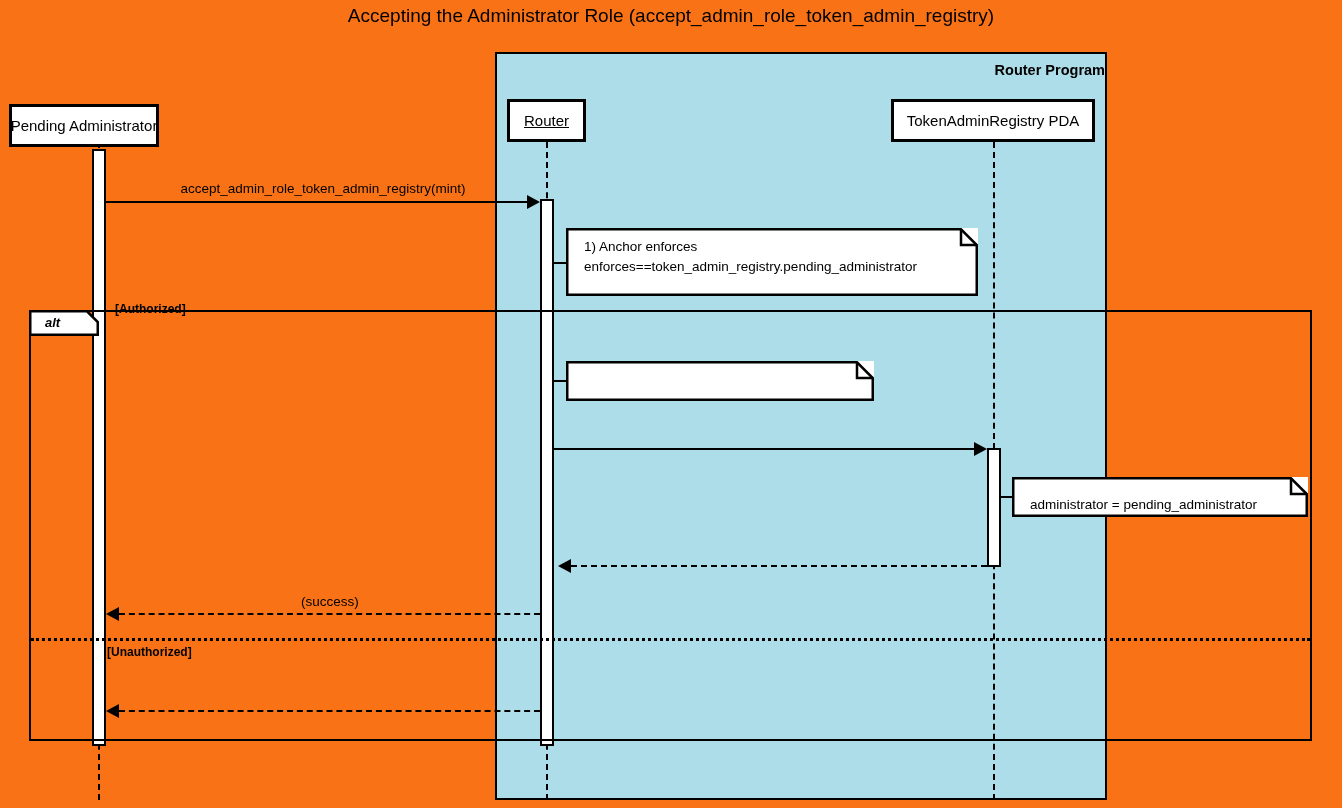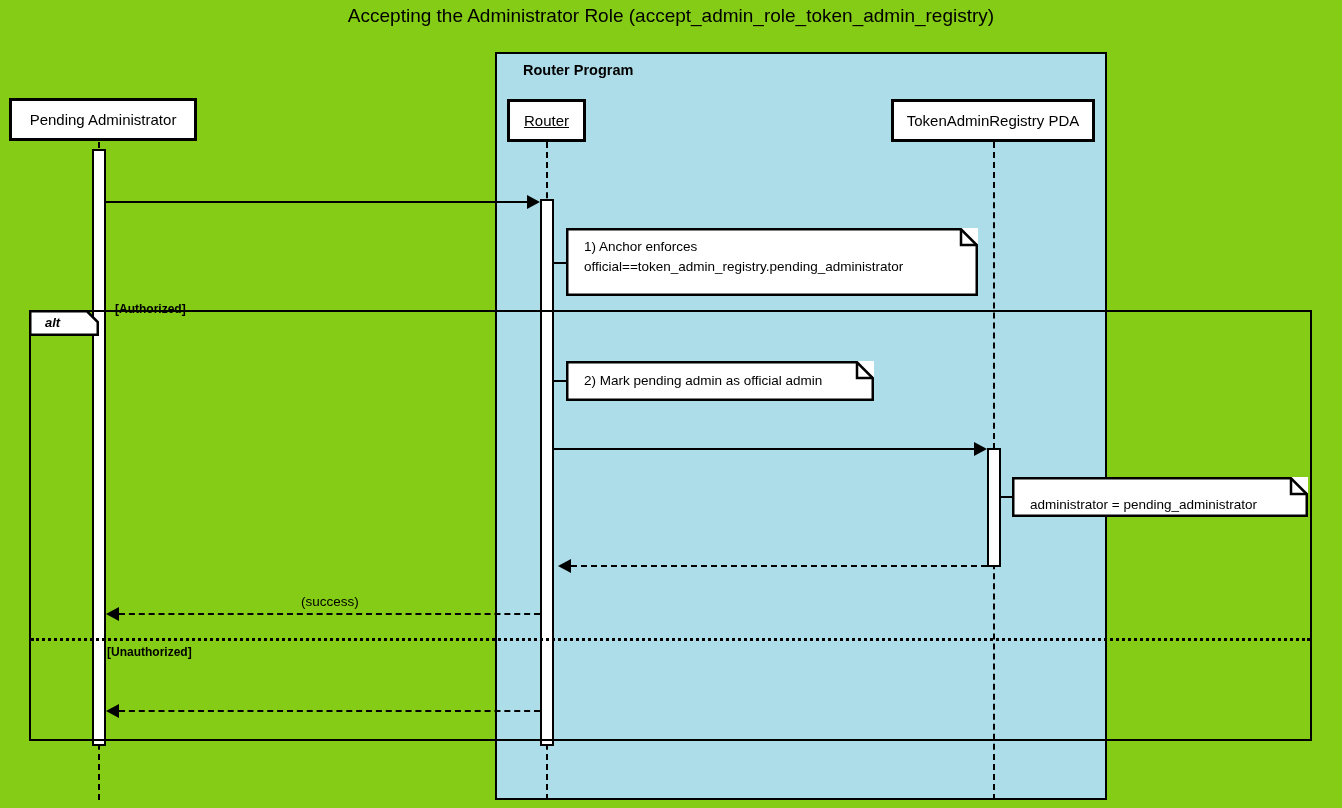--- a/index.html
+++ b/index.html
@@ -8,21 +8,21 @@
     background: #ffffff;
   }
   body {
     font-family: "Liberation Sans", sans-serif;
     color: #000000;
   }
   #canvas {
     position: relative;
     width: 1342px;
     height: 808px;
-    background: #84cc16;
+    background: #f97316;
     overflow: hidden;
   }
 
   
   .diagram-title {
     position: absolute;
     left: 0;
     top: 5px;
     width: 1342px;
     text-align: center;
@@ -34,26 +34,25 @@
   
   .group-box {
     position: absolute;
     background: #addde8;
     border: 2px solid #000;
     box-sizing: border-box;
   }
   .group-label {
     position: absolute;
     width: 100%;
-    text-align: left;
+    text-align: right;
     top: 8px;
     font-size: 14.5px;
     font-weight: bold;
     color: #000;
-    padding-left: 26px;
   }
 
   
   .participant {
     position: absolute;
     background: #ffffff;
     border: 3px solid #000;
     box-sizing: border-box;
     display: flex;
     align-items: center;
@@ -172,69 +171,69 @@
   <div class="diagram-title">Accepting the Administrator Role (accept_admin_role_token_admin_registry)</div>
 
   <div class="group-box" style="left:495px; top:52px; width:612px; height:748px;">
     <div class="group-label">Router Program</div>
   </div>
 
   <div class="lifeline" style="left:98px; top:142px; height:658px;"></div>
   <div class="lifeline" style="left:546px; top:142px; height:658px;"></div>
   <div class="lifeline" style="left:993px; top:142px; height:658px;"></div>
 
-  <div class="participant" style="left:9px; top:98px; width:188px; height:43px;">
+  <div class="participant" style="left:9px; top:104px; width:150px; height:43px;">
     <span>Pending Administrator</span>
   </div>
 
   <div class="participant" style="left:507px; top:99px; width:79px; height:43px;text-decoration:underline;">
     <span>Router</span>
   </div>
 
   <div class="participant" style="left:891px; top:99px; width:204px; height:43px;">
     <span>TokenAdminRegistry PDA</span>
   </div>
 
   <div class="activation" style="left:92px; top:149px; width:14px; height:597px;"></div>
 
   <div class="activation" style="left:540px; top:199px; width:14px; height:547px;"></div>
 
   <div class="activation" style="left:987px; top:448px; width:14px; height:119px;"></div>
 
+  <div class="msg-label" style="left:106px; top:181px; width:434px;">accept_admin_role_token_admin_registry(mint)</div>
   <div class="msg-line" style="left:106px; top:201px; width:421px;"></div>
   <div class="arrow-right" style="left:527px; top:195px;"></div>
 
   <div class="note-connector" style="left:554px; top:262px; width:14px;"></div>
   <div class="note" style="left:566px; top:228px; width:412px; height:48px;">
     <svg width="412" height="68" viewBox="0 0 412 68">
       <path d="M1.25,1.25 L395,1.25 L410.75,17 L410.75,66.75 L1.25,66.75 Z" fill="#ffffff" stroke="#000000" stroke-width="2.5"></path>
       <path d="M395,1.25 L395,17 L410.75,17" fill="none" stroke="#000000" stroke-width="2.5"></path>
     </svg>
     <div class="note-text">1) Anchor enforces</div>
-    <div class="note-text" style="top:29px;">official==token_admin_registry.pending_administrator</div>
+    <div class="note-text" style="top:29px;">enforces==token_admin_registry.pending_administrator</div>
   </div>
 
   <div class="frag" style="left:29px; top:310px; width:1283px; height:431px;"></div>
 
   <div class="frag-tab" style="left:29px; top:310px;font-style:italic;">
     <svg width="70" height="26" viewBox="0 0 70 26">
       <path d="M1.25,1.25 L58,1.25 L68.75,12 L68.75,24.75 L1.25,24.75 Z" fill="#ffffff" stroke="#000000" stroke-width="2.5"></path>
     </svg>
     <div class="frag-tab-label">alt</div>
   </div>
 
   <div class="guard" style="left:107px; top:302px;margin-left:8px;">[Authorized]</div>
 
   <div class="note-connector" style="left:554px; top:380px; width:14px;"></div>
   <div class="note" style="left:566px; top:361px; width:308px; height:40px;">
     <svg width="308" height="40" viewBox="0 0 308 40">
       <path d="M1.25,1.25 L291,1.25 L306.75,17 L306.75,38.75 L1.25,38.75 Z" fill="#ffffff" stroke="#000000" stroke-width="2.5"></path>
       <path d="M291,1.25 L291,17 L306.75,17" fill="none" stroke="#000000" stroke-width="2.5"></path>
     </svg>
-    <div class="note-text" style="top:10px;">2) Mark pending admin as official admin</div>
   </div>
 
   <div class="msg-line" style="left:554px; top:448px; width:420px;"></div>
   <div class="arrow-right" style="left:974px; top:442px;"></div>
 
   <div class="note-connector" style="left:1001px; top:496px; width:12px;"></div>
   <div class="note" style="left:1012px; top:477px; width:296px; height:40px;">
     <svg width="296" height="40" viewBox="0 0 296 40">
       <path d="M1.25,1.25 L279,1.25 L294.75,17 L294.75,38.75 L1.25,38.75 Z" fill="#ffffff" stroke="#000000" stroke-width="2.5"></path>
       <path d="M279,1.25 L279,17 L294.75,17" fill="none" stroke="#000000" stroke-width="2.5"></path>

